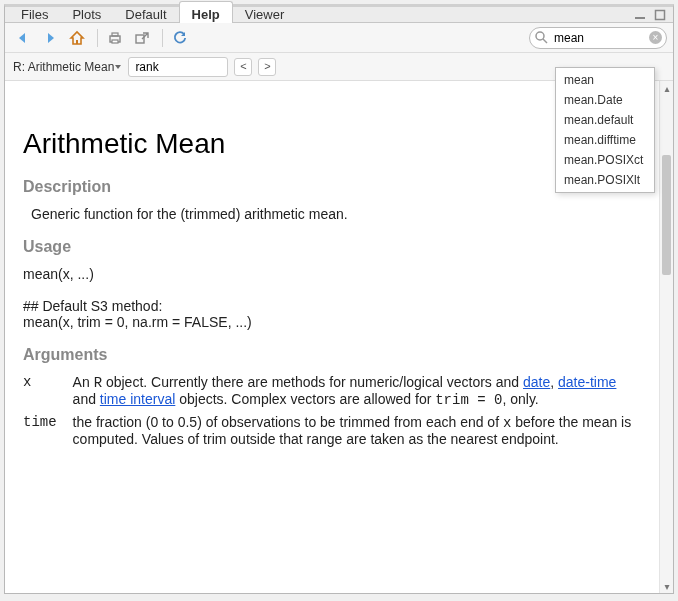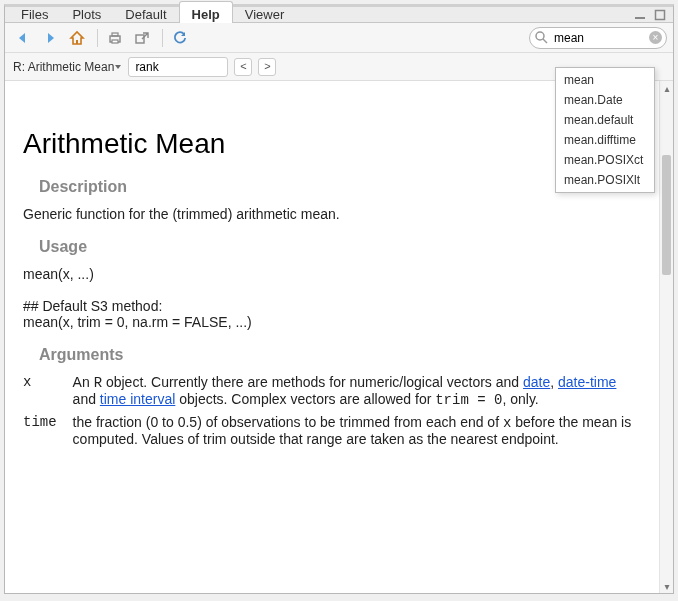--- a/index.html
+++ b/index.html
@@ -174,23 +174,23 @@
     font-family: Arial, sans-serif;
     font-weight: 400;
     font-size: 28px;
     margin: 26px 0 18px 0;
     color: #000;
   }
   .doc h2 {
     font-size: 16px;
     color: #888;
     font-weight: 700;
-    margin: 16px 0 10px 16px;
-  }
-  .doc p { font-size: 14px; margin: 8px 0; }
+    margin: 16px 0 10px 0;
+  }
+  .doc p { font-size: 14px; margin: 8px 8px; }
   .doc pre {
     font-family: Liberation Sans, sans-serif;
     font-size: 14px;
     margin: 10px 0;
     white-space: pre;
   }
   .args { display:table; }
   .arg-row { display:table-row; }
   .arg-name {
     display:table-cell;

